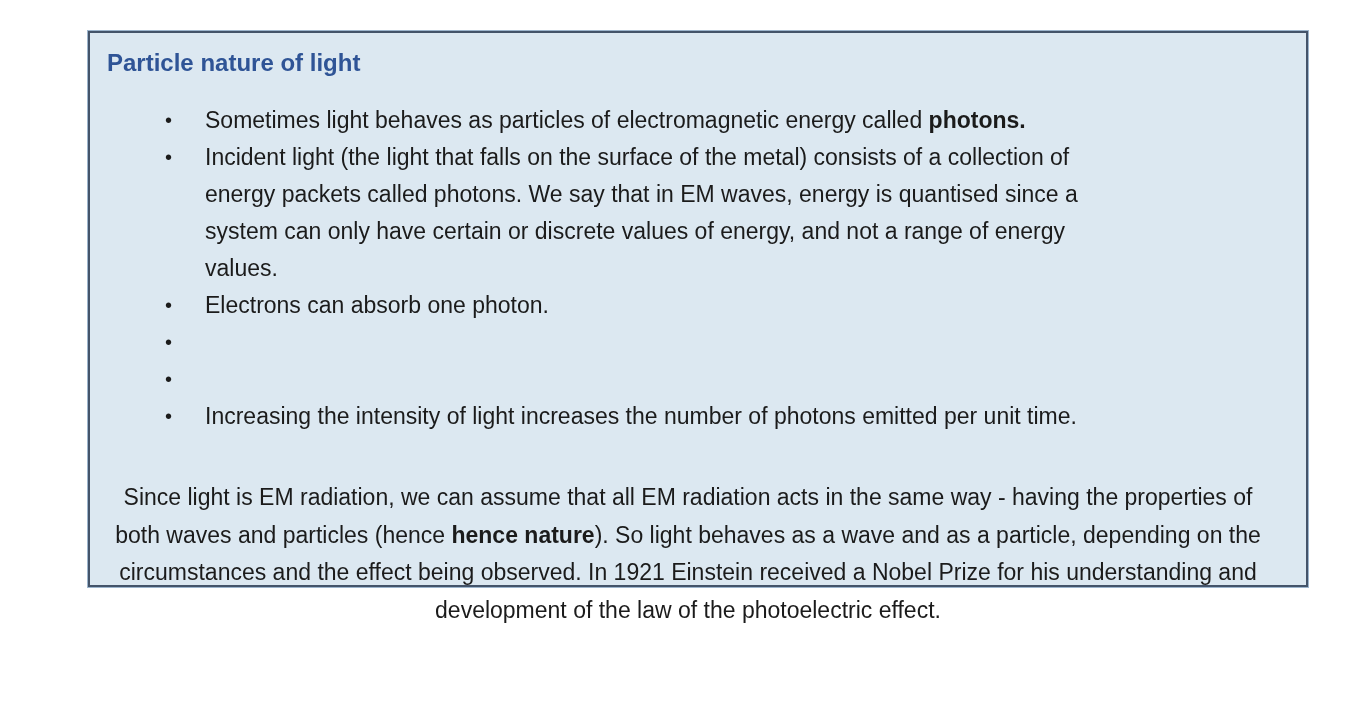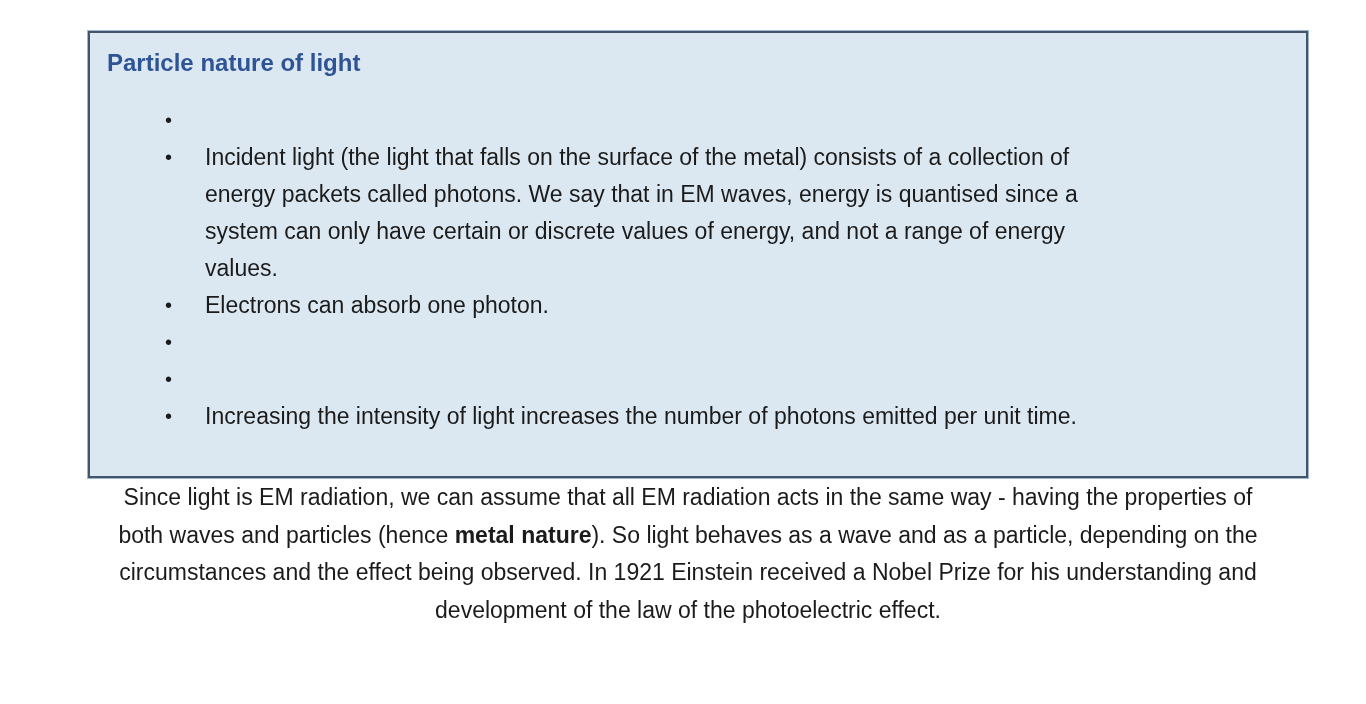--- a/index.html
+++ b/index.html
@@ -13,21 +13,21 @@
     font-family: "Liberation Sans", sans-serif;
     color: var(--text-color, #1b1b1b);
     overflow: hidden;
     position: relative;
   }
   .info-box {
     position: absolute;
     left: 88px;
     top: 31px;
     width: 1220px;
-    height: 447px;
+    height: 556px;
     box-sizing: border-box;
     background: var(--box-bg, #dce8f1);
     border: 2px solid var(--box-border, #44546a);
     box-shadow: 0 0 0 1px var(--box-border-outer, #9db5cd);
   }
   .box-title {
     margin: 15px 0 24px 17px;
     font-size: 24px;
     line-height: 30px;
     font-weight: bold;
@@ -70,20 +70,21 @@
 </head>
 <body style="--page-bg: #ffffff; --text-color: #1b1b1b; --box-bg: #dce8f1; --box-border: #44546a; --box-border-outer: #9db5cd; --title-color: #2f5496;">
 
 <div class="page">
 
   <div class="info-box">
     <h2 class="box-title">Particle nature of light</h2>
     <ul class="bullet-list" id="bullet-list">
         <li class="bullet-item">
           <span class="bullet-marker">•</span>
+          <span class="bullet-text"><span class="seg-normal">Sometimes light behaves as particles of electromagnetic energy called </span><span class="seg-bold">photons.</span></span>
         </li>
         <li class="bullet-item">
           <span class="bullet-marker">•</span>
           <span class="bullet-text"><span class="seg-normal">Incident light (the light that falls on the surface of the metal) consists of a collection of
 energy packets called photons. We say that in EM waves, energy is quantised since a
 system can only have certain or discrete values of energy, and not a range of energy
 values.</span></span>
         </li>
         <li class="bullet-item">
           <span class="bullet-marker">•</span>
@@ -96,17 +97,17 @@
           <span class="bullet-marker">•</span>
         </li>
         <li class="bullet-item">
           <span class="bullet-marker">•</span>
           <span class="bullet-text"><span class="seg-normal">Increasing the intensity of light increases the number of photons emitted per unit time.</span></span>
         </li>
       </ul>
   </div>
 
   <p class="body-paragraph"><span class="seg-normal">Since light is EM radiation, we can assume that all EM radiation acts in the same way - having the properties of
-both waves and particles (hence </span><span class="seg-bold">metal nature</span><span class="seg-normal">). So light behaves as a wave and as a particle, depending on the
+both waves and particles (hence </span><span class="seg-bold">hence nature</span><span class="seg-normal">). So light behaves as a wave and as a particle, depending on the
 circumstances and the effect being observed. In 1921 Einstein received a Nobel Prize for his understanding and
 development of the law of the photoelectric effect.</span></p>
 
 </div>
 
 </body></html>

